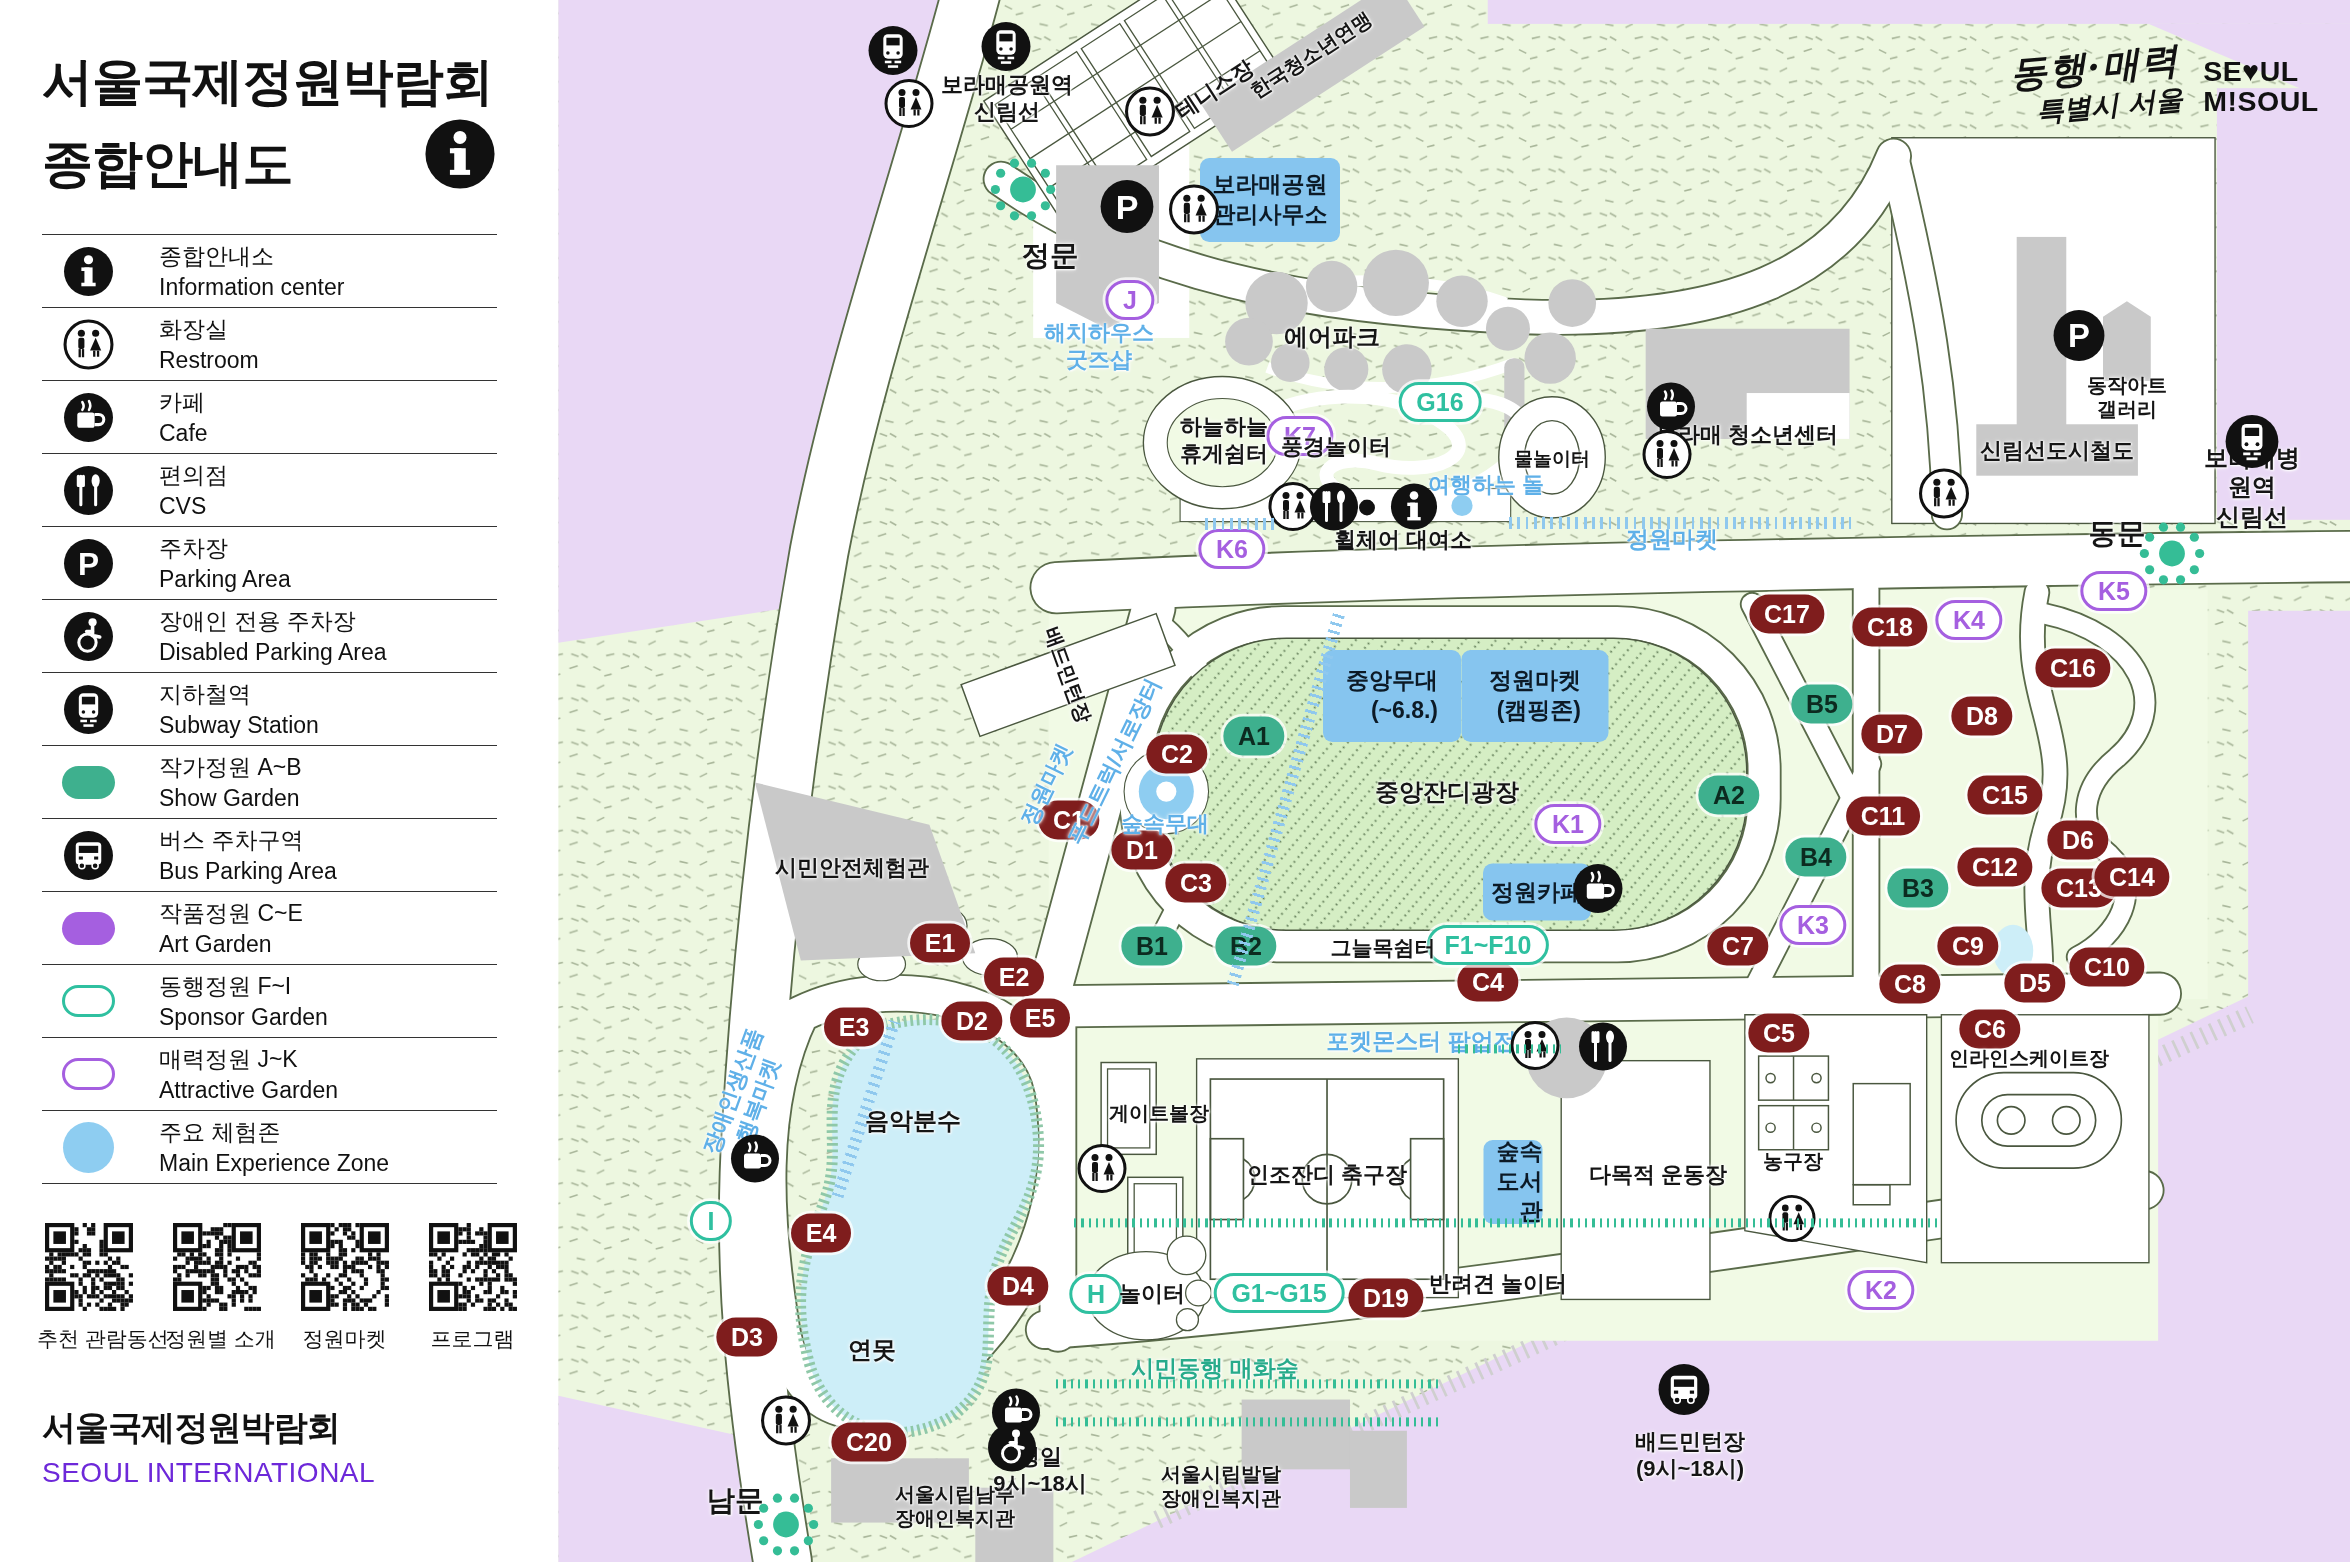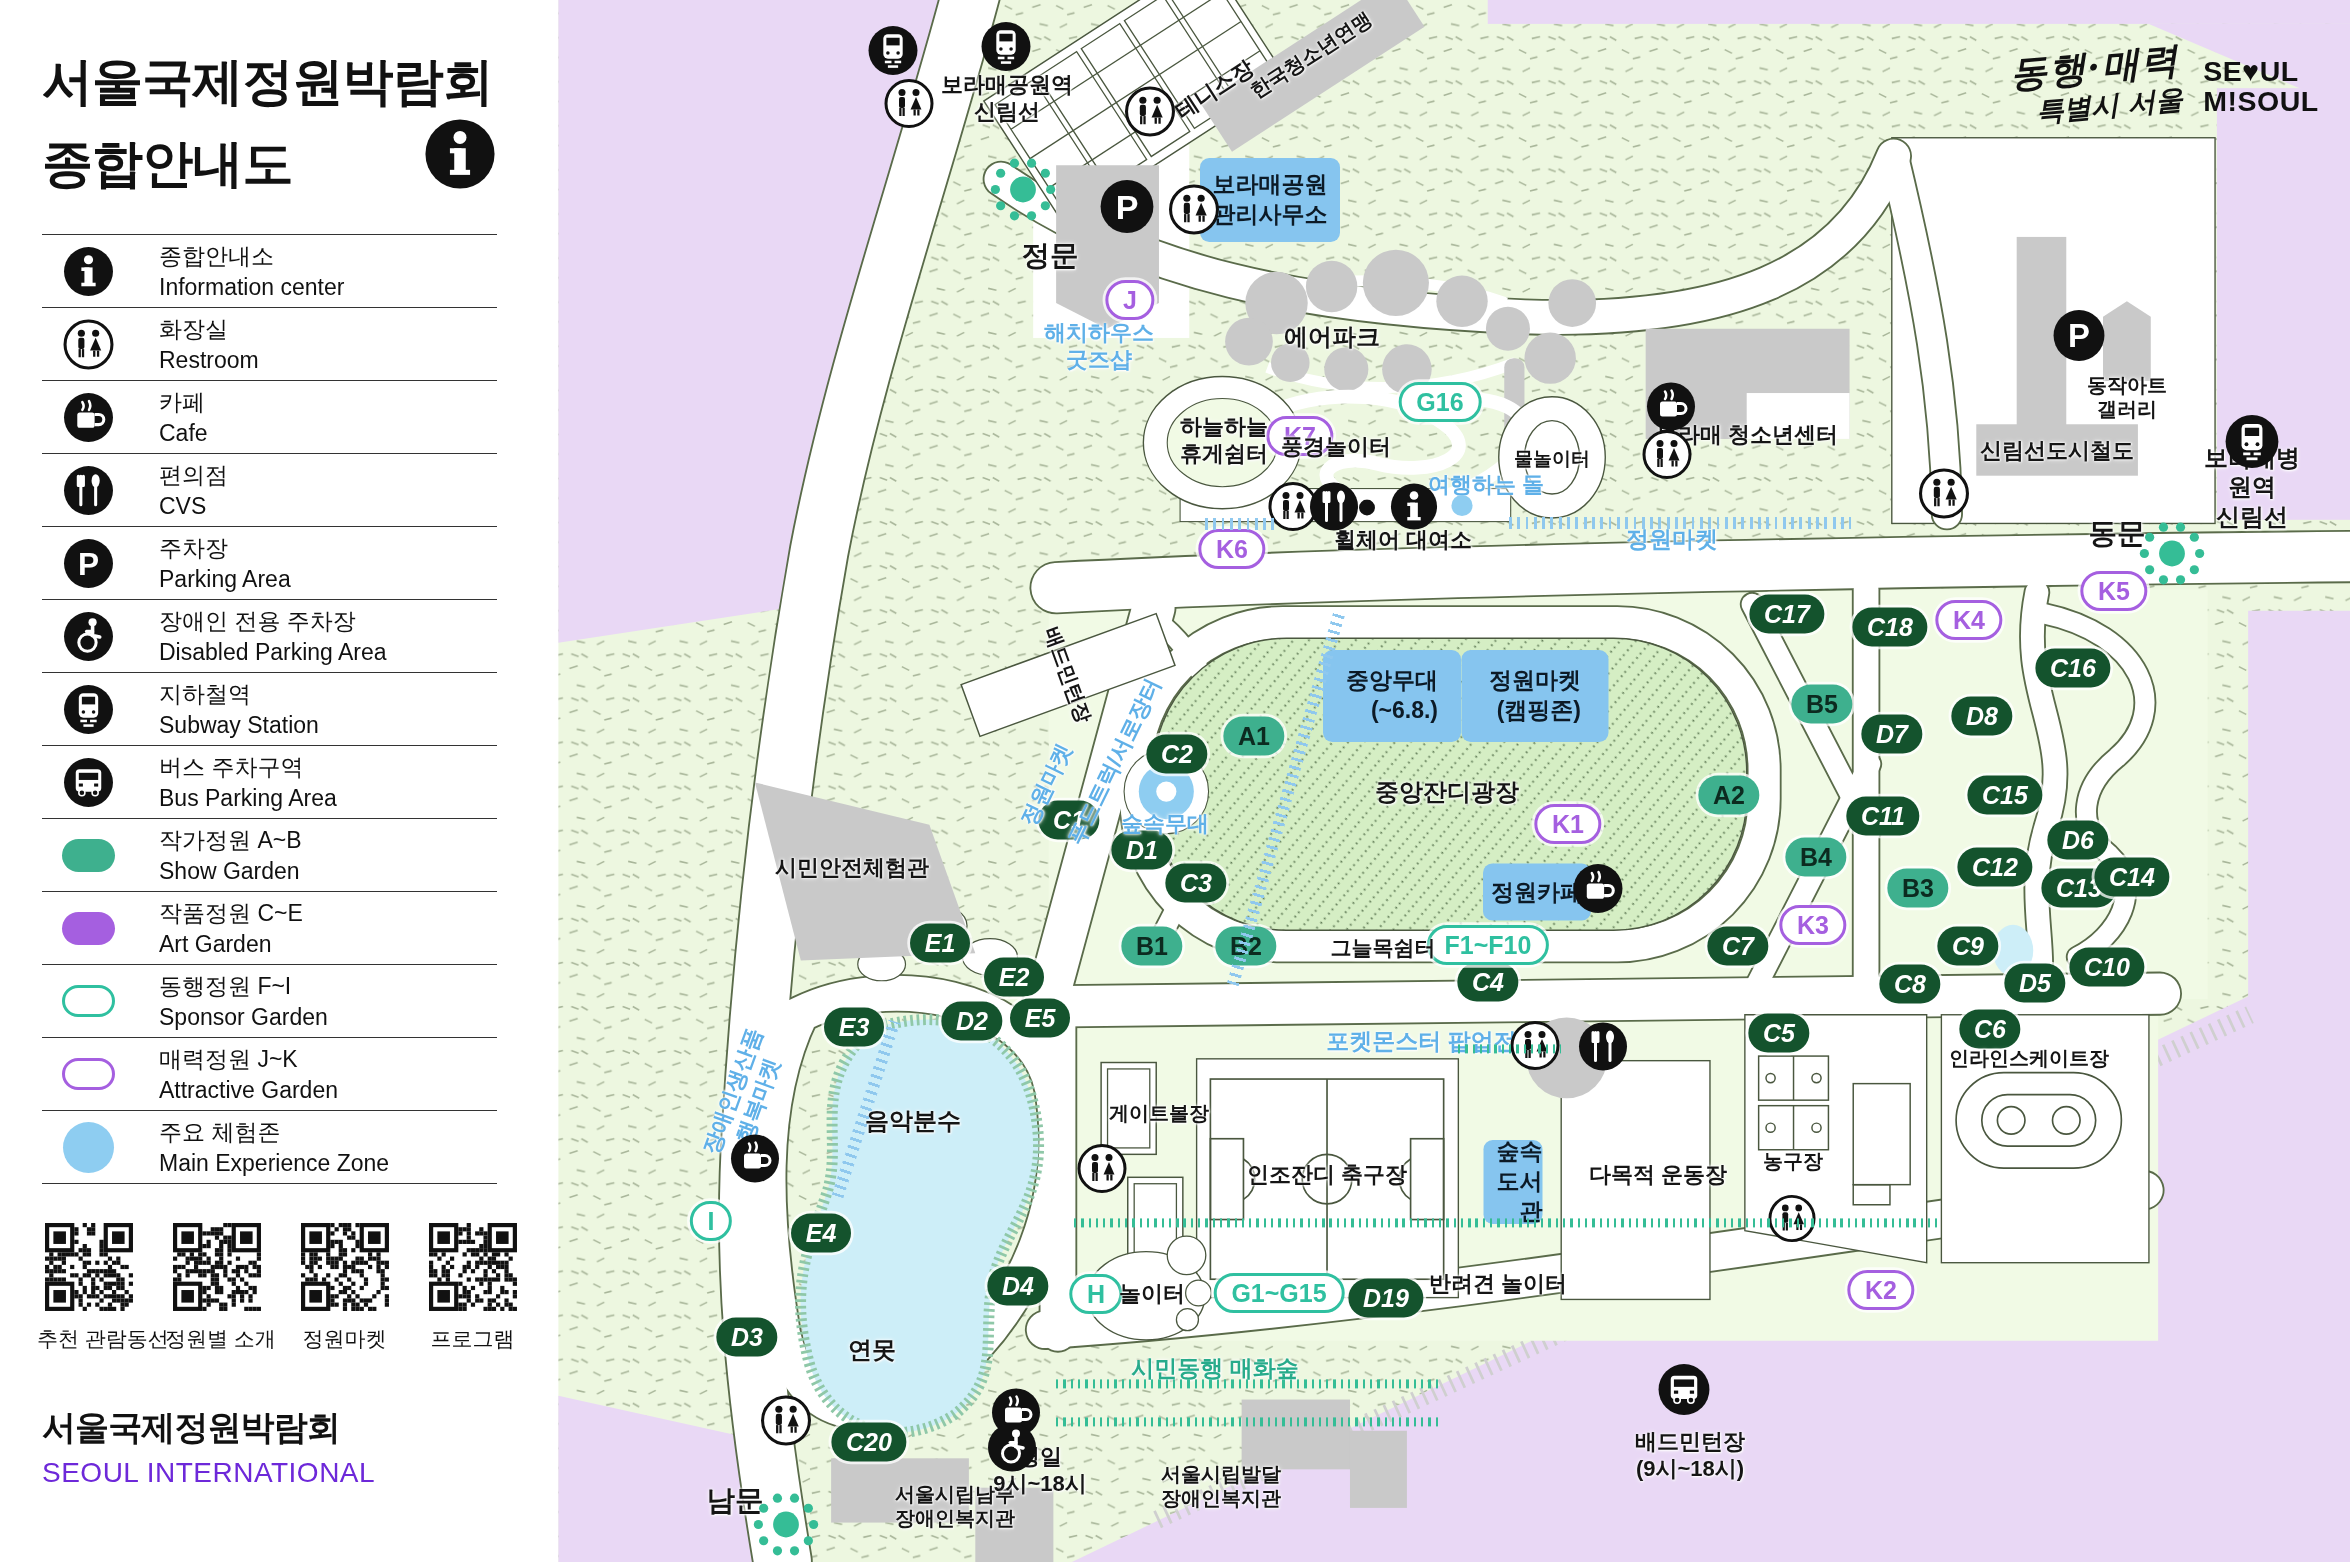--- a/index.html
+++ b/index.html
@@ -27,21 +27,21 @@
   .qr-item svg{width:88px;height:88px;}
   .qr-label{font-size:21px;color:#111;margin-top:11px;white-space:nowrap;}
   #footer{position:absolute;left:42px;top:1405px;}
   .foot-ko{font-size:34px;font-weight:800;color:#111;letter-spacing:-0.9px;}
   .foot-en{font-size:28px;font-weight:400;color:#6d28d9;margin-top:5.5px;letter-spacing:0.5px;}
 
   
   .badge{position:absolute;transform:translate(-50%,-50%);height:39px;border-radius:20px;
          padding:0 14.7px;display:flex;align-items:center;justify-content:center;
          font-size:25px;font-weight:700;box-shadow:0 0 0 2.8px rgba(255,255,255,.75);white-space:nowrap;}
-  .badge.art{background:#14532d;color:#fff;font-style:italic;}
+  .badge.art{background:#7f1d1d;color:#fff;}
   .badge.show{background:#3eb08e;color:#0c2b20;}
   .badge.sponsor{background:#fff;color:#2fc0a0;border:3.7px solid #2fc0a0;height:34px;}
   .badge.attract{background:#fff;color:#a55fe0;border:3.7px solid #a55fe0;height:34px;}
   .mlabel{position:absolute;transform:translate(-50%,-50%);color:#151515;font-weight:700;
           text-align:center;white-space:pre-line;line-height:1.22;
           text-shadow:0 0 2.8px rgba(255,255,255,.9),0 0 5.5px rgba(255,255,255,.85),0.9px 0.9px 1.8px rgba(255,255,255,.9);}
   .mlabel.blue{color:#5fb0e8;}
   .mlabel.teal{color:#27ab8b;}
   .bluebox{position:absolute;transform:translate(-50%,-50%);background:#86c5ef;border-radius:9.2px;
            color:#0c1a26;font-weight:700;display:flex;align-items:center;justify-content:center;
@@ -367,42 +367,42 @@
               <rect x="40" y="79" width="20" height="5" fill="#fff"></rect>
             </svg>
           </div>
     <div class="leg-tx">
             <div class="leg-ko">지하철역</div>
     <div class="leg-en">Subway Station</div>
           </div>
         </div>
         <div class="leg-row">
           <div class="leg-ic">
+            <div class="pill" style="background:#3eb08e"></div>
+          </div>
+    <div class="leg-tx">
+            <div class="leg-ko">작가정원  A~B</div>
+    <div class="leg-en">Show Garden</div>
+          </div>
+        </div>
+        <div class="leg-row">
+          <div class="leg-ic">
             <svg width="51" height="51" viewBox="0 0 100 100">
               <circle cx="50" cy="50" r="48" fill="#111"></circle>
               <rect x="25" y="24" width="50" height="44" rx="7" fill="#fff"></rect>
               <rect x="31" y="31" width="38" height="14" fill="#111"></rect>
               <circle cx="37" cy="70" r="6" fill="#111" stroke="#fff" stroke-width="3"></circle>
               <circle cx="63" cy="70" r="6" fill="#111" stroke="#fff" stroke-width="3"></circle>
               <rect x="31" y="52" width="8" height="6" fill="#111"></rect>
               <rect x="61" y="52" width="8" height="6" fill="#111"></rect>
             </svg>
           </div>
     <div class="leg-tx">
             <div class="leg-ko">버스 주차구역</div>
     <div class="leg-en">Bus Parking Area</div>
-          </div>
-        </div>
-        <div class="leg-row">
-          <div class="leg-ic">
-            <div class="pill" style="background:#3eb08e"></div>
-          </div>
-    <div class="leg-tx">
-            <div class="leg-ko">작가정원  A~B</div>
-    <div class="leg-en">Show Garden</div>
           </div>
         </div>
         <div class="leg-row">
           <div class="leg-ic">
             <div class="pill" style="background:#a55fe0"></div>
           </div>
     <div class="leg-tx">
             <div class="leg-ko">작품정원  C~E</div>
     <div class="leg-en">Art Garden</div>
           </div>

